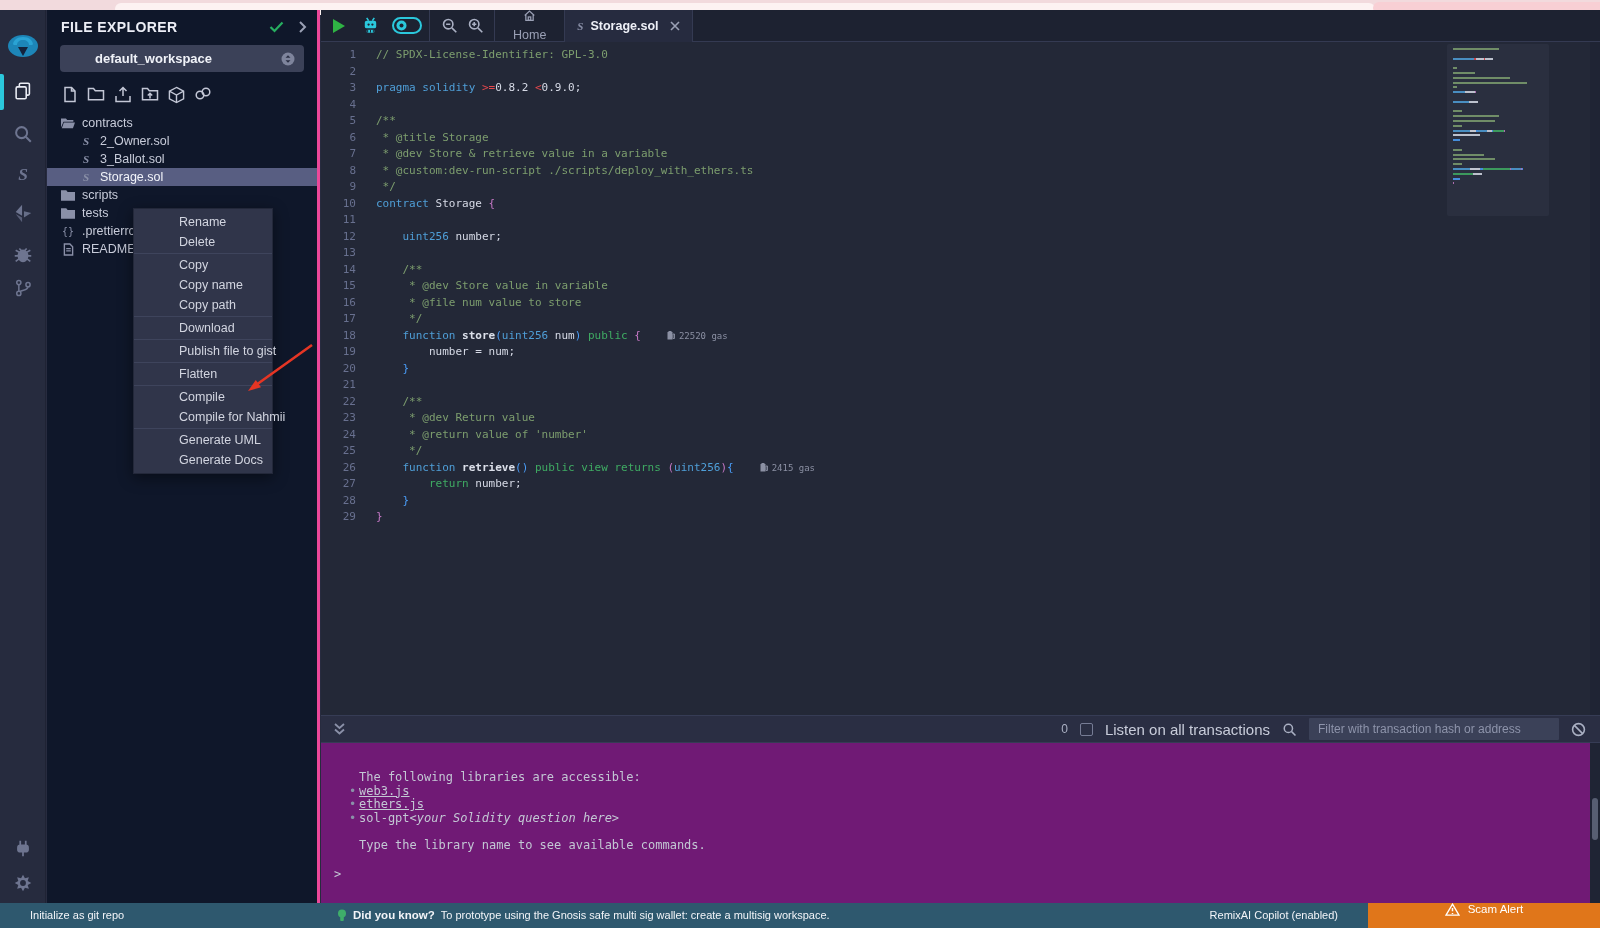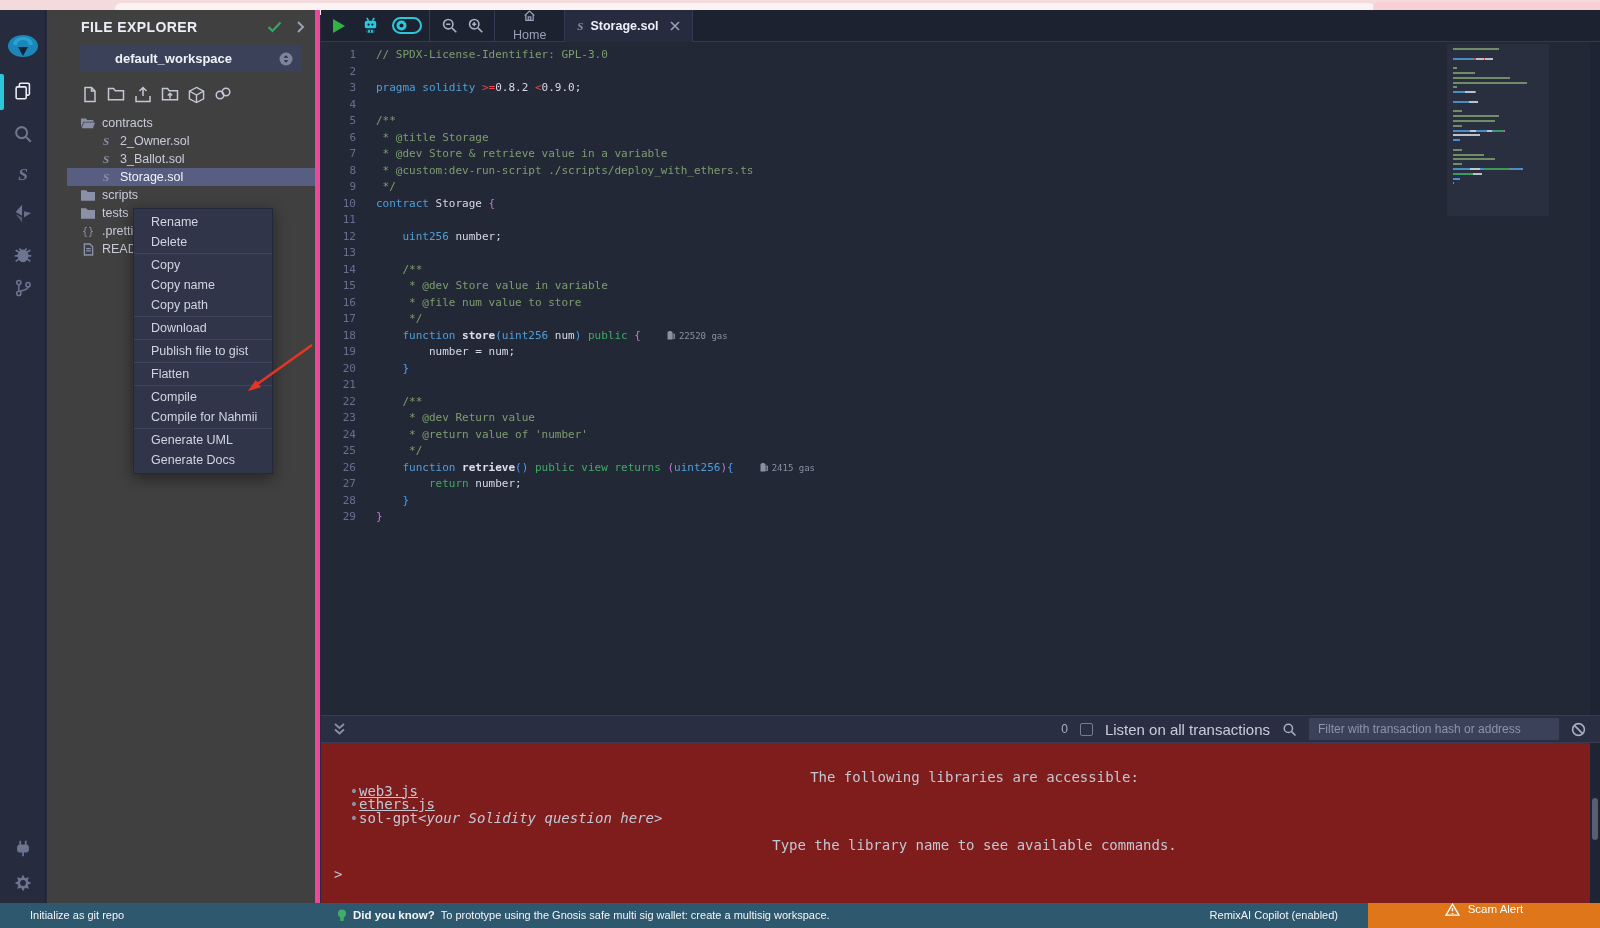--- a/index.html
+++ b/index.html
@@ -18,21 +18,21 @@
   .strip-right { position:absolute; right:-8px; top:2px; width:235px; height:12px; border-radius:8px; background:#f8cfd4; }
 
   
   .activity-bar { position:absolute; left:0; top:10px; width:46px; bottom:25px; background:#262b3e; border-right:1px solid #1f2334; }
   .act-item { position:absolute; left:0; width:46px; height:34px; display:flex; align-items:center; justify-content:center; color:#6e7590; cursor:pointer; }
   .act-item.active { color:#eceef6; }
   .act-indicator { position:absolute; left:0; top:64px; width:4px; height:36px; background:var(--accent); border-radius:0 2px 2px 0; }
   .remix-logo { position:absolute; top:18px; left:0; width:46px; height:40px; display:flex; align-items:center; justify-content:center; }
 
   
-  .side-panel { position:absolute; left:47px; top:10px; width:273px; bottom:25px; background:#404040; border-right:5px solid #ec4899;padding-left:20px; }
+  .side-panel { position:absolute; left:47px; top:10px; width:273px; bottom:25px; background:#0f172a; border-right:3px solid #ec4899; }
   .fe-header { display:flex; align-items:center; padding:9px 10px 0 14px; }
   .fe-title { font-size:14px; font-weight:bold; color:#eceef6; letter-spacing:.4px; flex:1; }
   .fe-check { color:var(--green); margin-right:14px; cursor:pointer; }
   .fe-chev { color:#9aa0b5; cursor:pointer; }
   .ws-row { display:flex; align-items:center; padding:14px 12px 0 15px; }
   .ws-row .burger { color:#c3c7d6; cursor:pointer; }
   .ws-label { font-size:11.5px; color:#aab0c3; margin-left:12px; letter-spacing:.5px; flex:1; }
   .signin { display:flex; align-items:center; gap:5px; color:#dfe2ec; font-size:12.5px; cursor:pointer; }
   .ws-select { margin:10px 13px 0 13px; height:27px; background:#3b4158; border-radius:4px; display:flex; align-items:center; padding:0 9px 0 12px; cursor:pointer; }
   .ws-select .ws-name { flex:1; font-size:13px; font-weight:bold; color:#f0f2f8;margin-left:23px; }
@@ -74,42 +74,42 @@
   .terminal-bar { position:absolute; left:0; top:705px; right:0; height:28px; background:#2a2e43; border-top:1px solid #363c55; border-bottom:1px solid #363c55; display:flex; align-items:center; padding:0 14px 0 12px; }
   .term-chevrons { color:#8a90a8; cursor:pointer; }
   .term-right { margin-left:auto; display:flex; align-items:center; gap:12px; }
   .tx-count { font-size:12px; color:#aab0c3; }
   .term-check { width:13px; height:13px; border:1px solid #767c95; border-radius:2px; background:transparent; cursor:pointer; }
   .listen-label { font-size:15px; color:#c8ccda; }
   .term-search { color:#aab0c3; cursor:pointer; }
   .term-input { width:250px; height:22px; background:#3b4158; border:none; border-radius:1px; padding:0 9px; font-size:12px; color:#e5e8f0; font-family:"Liberation Sans", sans-serif; }
   .term-input::placeholder { color:#8e94ab; }
   .ban-icon { color:#aab0c3; cursor:pointer; }
-  .terminal { position:absolute; left:0; top:733px; right:10px; bottom:0; background:#7f1d1d; font-family:"DejaVu Sans Mono", monospace; font-size:14px; line-height:13.5px; color:#c3c7d4;text-align:center; }
+  .terminal { position:absolute; left:0; top:733px; right:10px; bottom:0; background:#701a75; font-family:"DejaVu Sans Mono", monospace; font-size:12px; line-height:13.5px; color:#c3c7d4; }
   .term-content { padding-top:28px; }
   .t-line { padding-left:38px; }
   .t-bullet { display:flex; }
   .t-bullet .dot { width:10px; margin-left:28px; color:#8a90a8; }
   .t-link { text-decoration:underline; cursor:pointer; }
   .t-ital { font-style:italic; }
   .t-blank { height:13.5px; }
   .prompt { position:absolute; left:13px; bottom:22px; }
   .term-scrollbar { position:absolute; right:-8px; top:55px; width:6px; height:42px; border-radius:3px; background:#6b7187; opacity:.75; }
 
   
   .status-bar { position:absolute; left:0; bottom:0; width:1600px; height:25px; background:var(--statusbar); color:#f2f4f8; font-size:11px; }
   .sb-left { position:absolute; left:30px; top:0; line-height:25px; cursor:pointer; }
   .sb-tip { position:absolute; left:337px; top:0; line-height:25px; display:flex; align-items:center; gap:6px; }
   .sb-tip b { font-size:11.5px; }
   .sb-copilot { position:absolute; right:262px; top:0; line-height:25px; cursor:pointer; }
   .scam-btn { position:absolute; right:0; top:0; width:232px; height:25px; background:var(--scam); display:flex; align-items:flex-start; justify-content:center; gap:8px; color:#fff; font-size:11.5px; cursor:pointer; }
 
   
   .context-menu { position:absolute; left:133px; top:208px; width:140px; background:#30354a; border:1px solid #23283a; box-shadow:0 4px 14px rgba(0,0,0,.45); padding:3px 0; z-index:30; }
-  .menu-item { height:20px; line-height:20px; padding-left:17px; font-size:12.5px; color:#d2d5e0; cursor:pointer; white-space:nowrap; }
+  .menu-item { height:20px; line-height:20px; padding-left:17px; font-size:12.5px; color:#d2d5e0; cursor:pointer; white-space:nowrap;margin-left:28px; }
   .menu-sep { border-top:1px solid #3e445c; margin:1px 0; }
 
   
   .arrow-overlay { position:absolute; left:0; top:0; width:1600px; height:928px; pointer-events:none; z-index:40; }
 </style>
 </head>
 <body>
 
 <div class="top-strip">
   <div class="strip-pill"></div>

